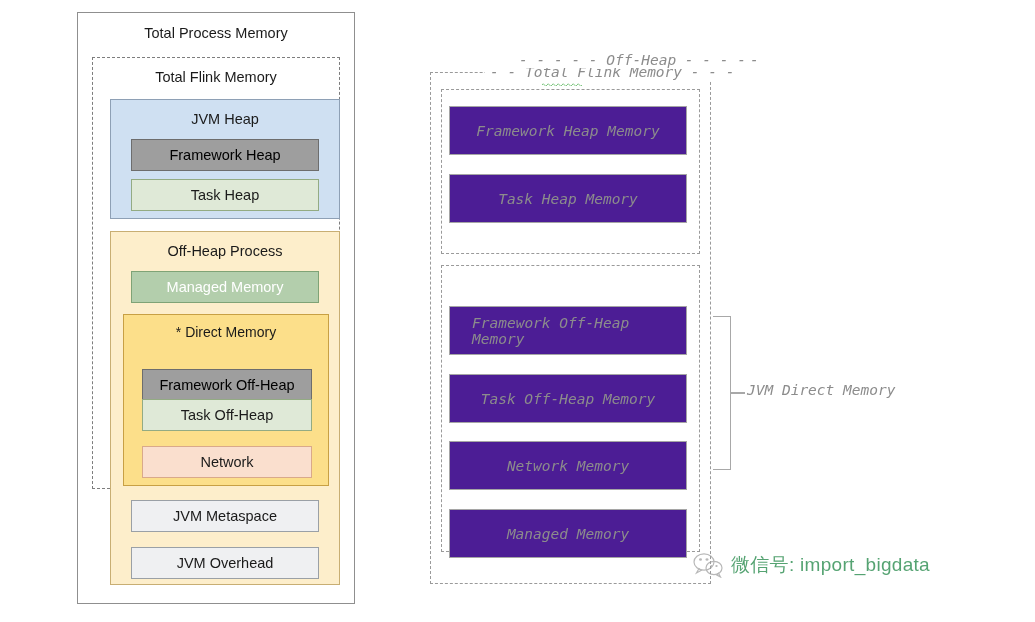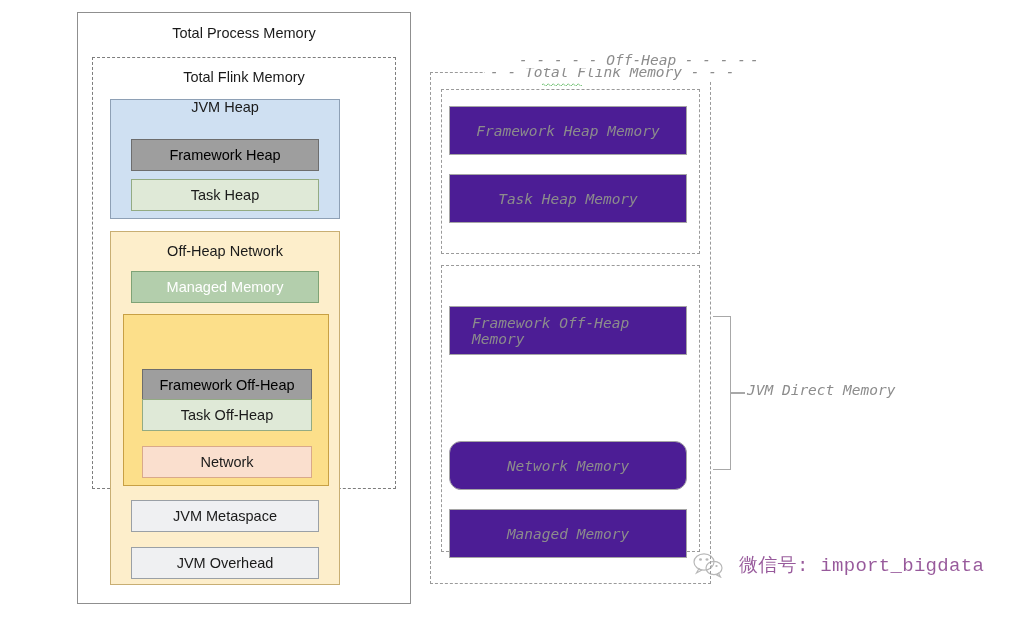--- a/index.html
+++ b/index.html
@@ -13,21 +13,21 @@
     position: relative;
     overflow: hidden;
     font-family: "Liberation Sans", sans-serif;
   }
 
   
   #left-diagram {
     position: absolute;
     left: 77px;
     top: 12px;
-    width: 334px;
+    width: 278px;
     height: 592px;
     border: 1px solid #8f8f8f;
     background: #ffffff;
     box-sizing: border-box;
   }
   .lvl-title {
     text-align: center;
     color: #1a1a1a;
     font-size: 14.5px;
     line-height: 1;
@@ -50,21 +50,21 @@
   #jvm-heap-box {
     position: absolute;
     left: 32px;
     top: 86px;
     width: 230px;
     height: 120px;
     background: #cfe0f2;
     border: 1px solid #8ea0b5;
     box-sizing: border-box;
   }
-  #jvm-heap-title { }
+  #jvm-heap-title { margin-top: 12px; }
 
   #offheap-box {
     position: absolute;
     left: 32px;
     top: 218px;
     width: 230px;
     height: 354px;
     background: #fdeecb;
     border: 1px solid #c8ae73;
     box-sizing: border-box;
@@ -200,21 +200,21 @@
     display: flex;
     align-items: center;
     justify-content: center;
     font-size: 14.5px;
     z-index: 3;
   }
   #mb-framework-heap { top: 44px; }
   #mb-task-heap      { top: 112px; }
   #mb-framework-off  { top: 244px; padding-left: 22px; }
   #mb-task-off       { top: 312px; }
-  #mb-network        { top: 379px; border-radius: 12px; }
+  #mb-network        { top: 379px; }
   #mb-managed        { top: 447px; }
 
   
   #direct-bracket {
     position: absolute;
     left: 288px;
     top: 254px;
     width: 18px;
     height: 154px;
     border: 1.5px solid #a8a8a8;
@@ -245,50 +245,50 @@
     position: absolute;
     left: 693px;
     top: 552px;
     display: flex;
     align-items: center;
     gap: 8px;
     opacity: 0.72;
   }
   #watermark-text {
     font-size: 19px;
-    color: #701a75;
-    font-family: Liberation Mono, monospace;
+    color: #15803d;
+    font-family: Liberation Sans, sans-serif;
     letter-spacing: 0.3px;
     white-space: nowrap;
-    margin-left: 8px;
   }
 </style>
 </head>
 <body>
 
 <div id="left-diagram">
 
   <div class="lvl-title" id="total-process-title">Total Process Memory</div>
 
   <div id="total-flink-box">
     <div class="lvl-title" id="total-flink-title">Total Flink Memory</div>
   </div>
 
   <div id="jvm-heap-box">
     <div class="lvl-title" id="jvm-heap-title">JVM Heap</div>
     <div class="inner-chip chip-gray" id="framework-heap-chip">Framework Heap</div>
     <div class="inner-chip chip-green" id="task-heap-chip">Task Heap</div>
   </div>
 
   <div id="offheap-box">
-    <div class="lvl-title" id="offheap-title">Off-Heap Network</div>
+    <div class="lvl-title" id="offheap-title">Off-Heap Process</div>
 
     <div class="inner-chip chip-mgreen" id="managed-mem-chip">Managed Memory</div>
 
     <div id="direct-mem-box">
+      <div class="lvl-title" id="direct-mem-title">* Direct Memory</div>
       <div class="inner-chip chip-gray" id="framework-offheap-chip">Framework Off-Heap</div>
       <div class="inner-chip chip-green" id="task-offheap-chip">Task Off-Heap</div>
       <div class="inner-chip chip-peach" id="network-chip">Network</div>
     </div>
 
     <div class="inner-chip chip-grey2" id="jvm-metaspace-chip">JVM Metaspace</div>
     <div class="inner-chip chip-grey2" id="jvm-overhead-chip">JVM Overhead</div>
   </div>
 </div>
 
@@ -303,20 +303,21 @@
   <div id="onheap-group"></div>
   <div class="mono" id="onheap-label">- - - - -  On-Heap  - - - - -</div>
 
   <div class="mono mono-box" id="mb-framework-heap">Framework Heap Memory</div>
   <div class="mono mono-box" id="mb-task-heap">Task Heap Memory</div>
 
   <div id="offheap-group"></div>
   <div class="mono" id="offheap-label">- - - - -  Off-Heap   - - - -</div>
 
   <div class="mono mono-box" id="mb-framework-off">Framework Off-Heap Memory</div>
+  <div class="mono mono-box" id="mb-task-off">Task Off-Heap Memory</div>
   <div class="mono mono-box" id="mb-network">Network Memory</div>
   <div class="mono mono-box" id="mb-managed">Managed Memory</div>
 
   <div id="direct-bracket"></div>
   <div id="direct-bracket-stem"></div>
   <div class="mono" id="direct-label">JVM Direct Memory</div>
 </div>
 
 <div id="watermark">
   <svg width="30" height="26" viewBox="0 0 30 26">

